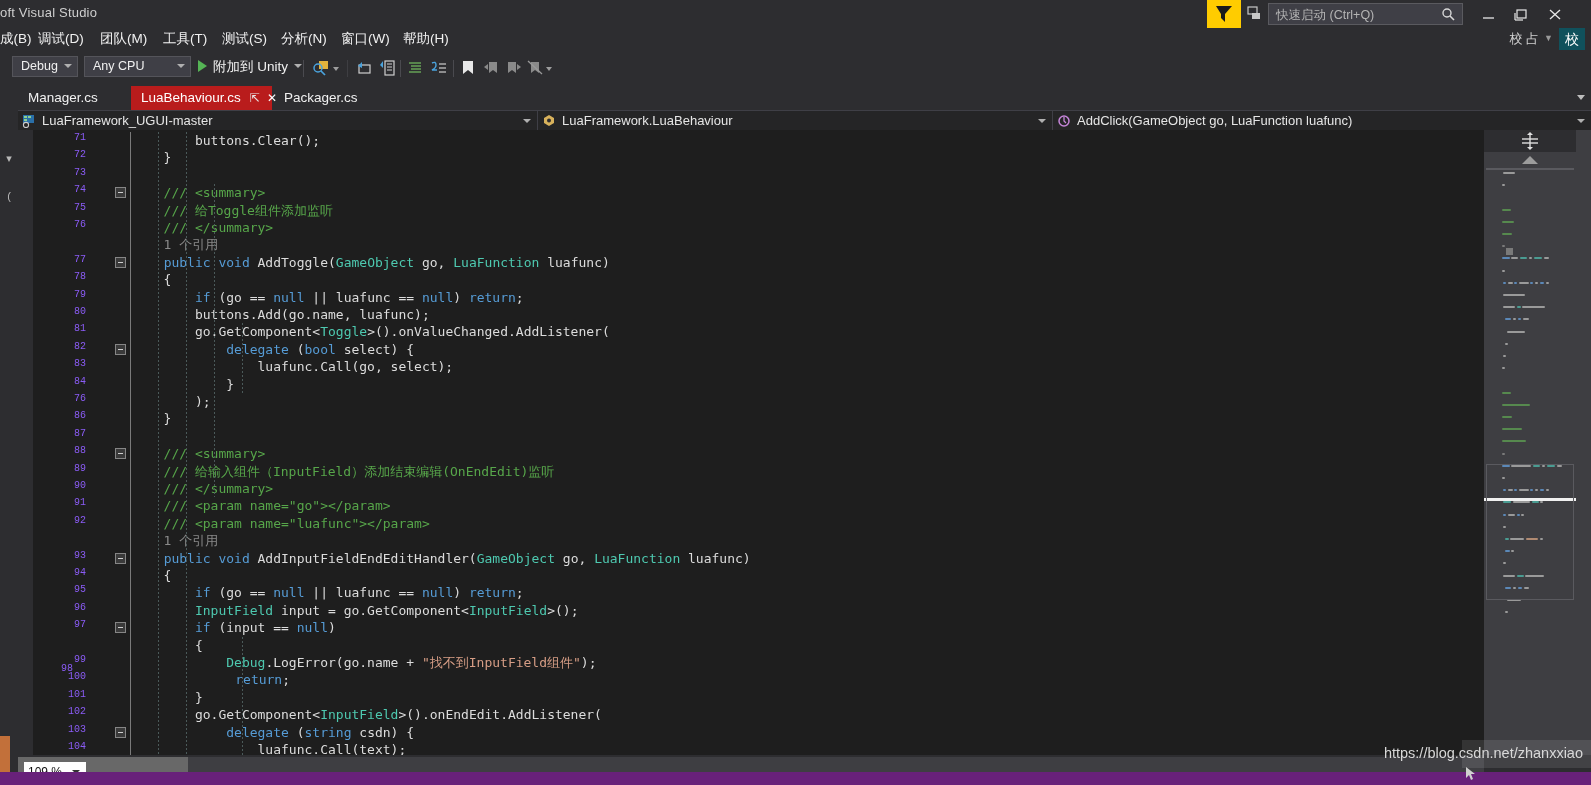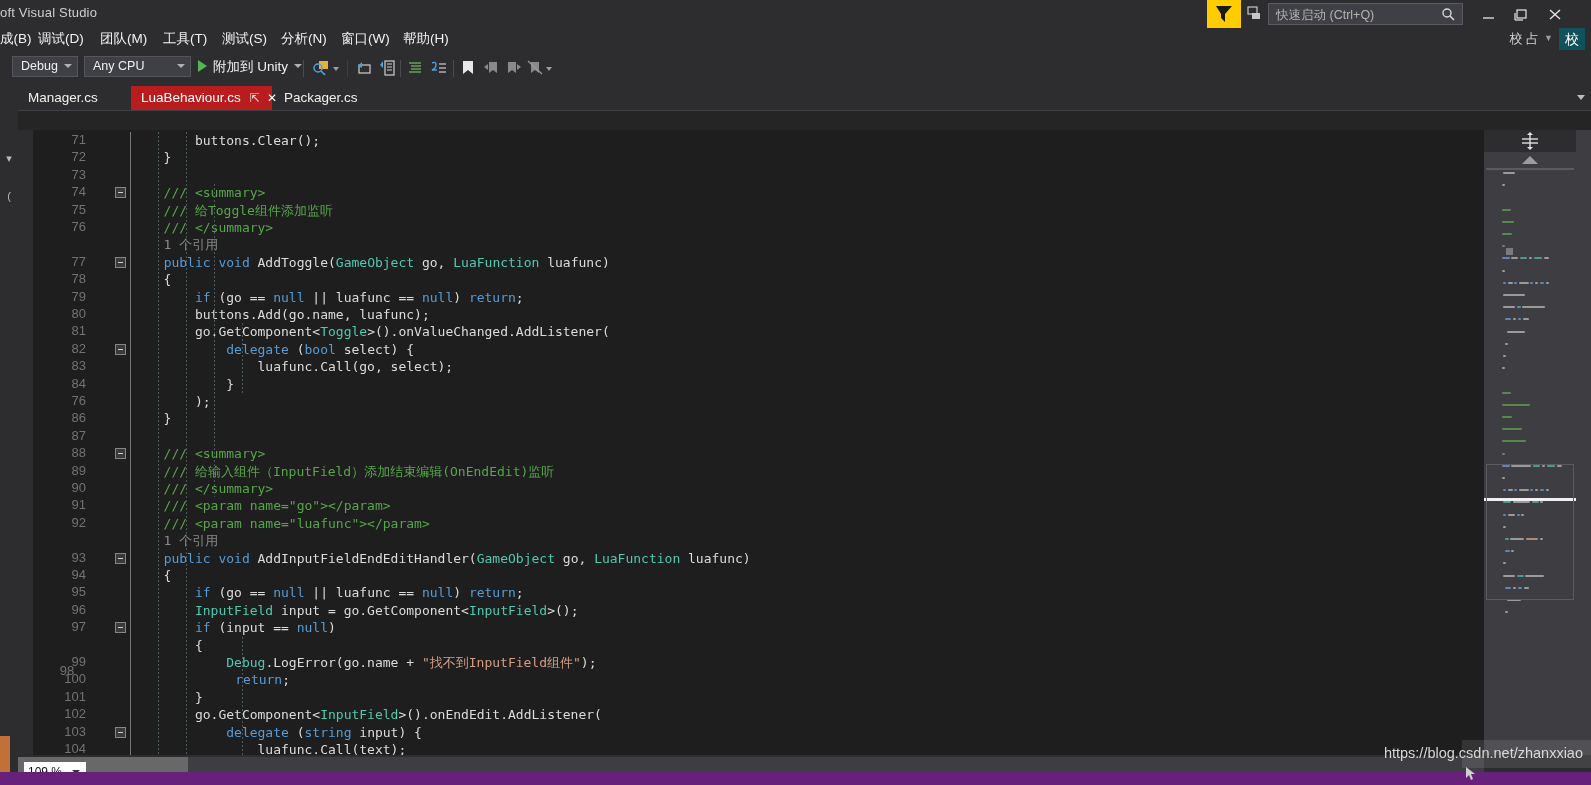--- a/index.html
+++ b/index.html
@@ -73,22 +73,22 @@
   .leftrail { position:absolute; left:0; top:86px; width:18px; height:699px; background:#2d2d30; }
   .lr-item { position:absolute; left:0; width:18px; color:#b8b8b8; font-size:11px; text-align:center;}
 
   
   .editor { position:absolute; left:18px; top:130px; width:1466px; height:625px; background:#1e1e1e;
      overflow:hidden; }
   .gutter-sel { position:absolute; left:0; top:0; width:15px; height:625px; background:#2d2d30; }
   .code { position:absolute; left:0; top:0; width:1466px; height:625px;
      font-family:"DejaVu Sans Mono","Liberation Mono",monospace; font-size:13px; }
   .ln { position:absolute; height:17.4px; line-height:17.4px; white-space:pre; }
-  .lnum { position:absolute; left:30px; width:38px; text-align:right; color:#737373;
-      font-family:Liberation Sans, sans-serif; font-size:13px; }
+  .lnum { position:absolute; left:30px; width:38px; text-align:right; color:#8b5cf6;
+      font-family:Liberation Mono, monospace; font-size:10px; }
   .ltxt { position:absolute; left:80px; white-space:pre; color:#dcdcdc; }
   .fold { position:absolute; left:97px; width:11px; height:11px; border:1px solid #868686;
      background:#3a3a3a; }
   .fold::before{ content:""; position:absolute; left:2px; top:4px; width:5px; height:1px; background:#cfcfcf;}
   .vline { position:absolute; left:112px; width:1px; background:#7a7a7a; }
   .iguide { position:absolute; width:1px;
      background:repeating-linear-gradient(to bottom,#4b5a5a 0 2px,transparent 2px 4px); }
 
   .k  { color:#569cd6; }  
   .t  { color:#4ec9b0; }  
@@ -287,20 +287,53 @@
   </div>
 
   <div class="tabstrip" id="tabstrip">
     <div class="tab-scroll-arw"></div>
   <div class="tab" style="left: 18px; width: 103px;"><span>Manager.cs</span></div>
       <div class="tab active" style="left: 131px; width: 141px;"><span>LuaBehaviour.cs</span><span class="pin">⇱</span><span class="x">✕</span></div>
       <div class="tab" style="left: 274px; width: 102px;"><span>Packager.cs</span></div>
     </div>
 
   <div class="navbar">
+    <div class="navcell" style="left:0; width:520px;">
+      <span class="gico">
+        <svg width="15" height="14" viewBox="0 0 15 14">
+          <rect x="1" y="1" width="11" height="8" fill="#2a6fa8"></rect>
+          <rect x="2" y="2" width="3" height="2" fill="#8ed18e"></rect>
+          <rect x="6" y="2" width="3" height="2" fill="#8ed18e"></rect>
+          <rect x="2" y="5" width="3" height="2" fill="#8ed18e"></rect>
+          <circle cx="4" cy="11" r="2.6" fill="none" stroke="#cccccc" stroke-width="1.1"></circle>
+        </svg>
+      </span>
+      <span class="lbl">LuaFramework_UGUI-master</span>
+      <span class="dd"></span>
+    </div>
+    <div class="navcell" style="left:520px; width:515px;">
+      <span class="gico">
+        <svg width="15" height="14" viewBox="0 0 15 14">
+          <path d="M7 1 l5 3 v5 l-5 3 l-5 -3 v-5 Z" fill="#d8b25c"></path>
+          <circle cx="7" cy="6.5" r="2" fill="#2d2d30"></circle>
+        </svg>
+      </span>
+      <span class="lbl">LuaFramework.LuaBehaviour</span>
+      <span class="dd"></span>
+    </div>
+    <div class="navcell" style="left:1035px; width:538px; border-right:none;">
+      <span class="gico">
+        <svg width="15" height="14" viewBox="0 0 15 14">
+          <circle cx="7" cy="7" r="5" fill="none" stroke="#c585d8" stroke-width="1.5"></circle>
+          <path d="M7 3 v4 l2 2" stroke="#c585d8" stroke-width="1.3" fill="none"></path>
+        </svg>
+      </span>
+      <span class="lbl">AddClick(GameObject go, LuaFunction luafunc)</span>
+      <span class="dd"></span>
+    </div>
   </div>
 
   <div class="editor">
     <div class="gutter-sel"></div>
     <div class="code" id="code">
         <div class="lnum" style="top: 2px;">71</div>
         <div class="ln" style="top: 2px; left: 0px;"><div class="ltxt" style="position: absolute; left: 83px; top: 0px;"><span class="p">            buttons.Clear();</span></div></div>
         <div class="lnum" style="top: 19.4px;">72</div>
         <div class="ln" style="top: 19.4px; left: 0px;"><div class="ltxt" style="position: absolute; left: 83px; top: 0px;"><span class="p">        }</span></div></div>
         <div class="lnum" style="top: 36.8px;">73</div>
@@ -366,21 +399,21 @@
         <div class="lnum" style="top: 524px;">99</div>
         <div class="ln" style="top: 524px; left: 0px;"><div class="ltxt" style="position: absolute; left: 83px; top: 0px;"><span class="p">                </span><span class="t">Debug</span><span class="p">.LogError(go.name + </span><span class="s">"找不到InputField组件"</span><span class="p">);</span></div></div>
         <div class="lnum" style="top: 541.4px;">100</div>
         <div class="ln" style="top: 541.4px; left: 0px;"><div class="ltxt" style="position: absolute; left: 92px; top: 0px;"><span class="p">                </span><span class="k">return</span><span class="p">;</span></div></div>
         <div class="lnum" style="top: 558.8px;">101</div>
         <div class="ln" style="top: 558.8px; left: 0px;"><div class="ltxt" style="position: absolute; left: 83px; top: 0px;"><span class="p">            }</span></div></div>
         <div class="lnum" style="top: 576.2px;">102</div>
         <div class="ln" style="top: 576.2px; left: 0px;"><div class="ltxt" style="position: absolute; left: 83px; top: 0px;"><span class="p">            go.GetComponent&lt;</span><span class="t">InputField</span><span class="p">&gt;().onEndEdit.AddListener(</span></div></div>
         <div class="lnum" style="top: 593.6px;">103</div>
         <div class="fold" style="top: 596.6px;"></div>
-        <div class="ln" style="top: 593.6px; left: 0px;"><div class="ltxt" style="position: absolute; left: 83px; top: 0px;"><span class="p">                </span><span class="k">delegate</span><span class="p"> (</span><span class="k">string</span><span class="p"> input) {</span></div></div>
+        <div class="ln" style="top: 593.6px; left: 0px;"><div class="ltxt" style="position: absolute; left: 83px; top: 0px;"><span class="p">                </span><span class="k">delegate</span><span class="p"> (</span><span class="k">string</span><span class="p"> csdn) {</span></div></div>
         <div class="lnum" style="top: 611px;">104</div>
         <div class="ln" style="top: 611px; left: 0px;"><div class="ltxt" style="position: absolute; left: 83px; top: 0px;"><span class="p">                    luafunc.Call(text);</span></div></div>
         <div class="ln" style="top: 628.4px; left: 0px;"></div>
         <div class="iguide" style="left: 140px; top: 2px; height: 643.8px;"></div>
         <div class="iguide" style="left: 168px; top: 2px; height: 643.8px;"></div>
         <div class="iguide" style="left: 196px; top: 54.2px; height: 313.2px;"></div>
         <div class="iguide" style="left: 224px; top: 193.4px; height: 69.6px;"></div>
         <div class="iguide" style="left: 224px; top: 506.6px; height: 121.8px;"></div>
         <div class="vline" style="top: 2px; height: 645.8px;"></div>
       </div>

